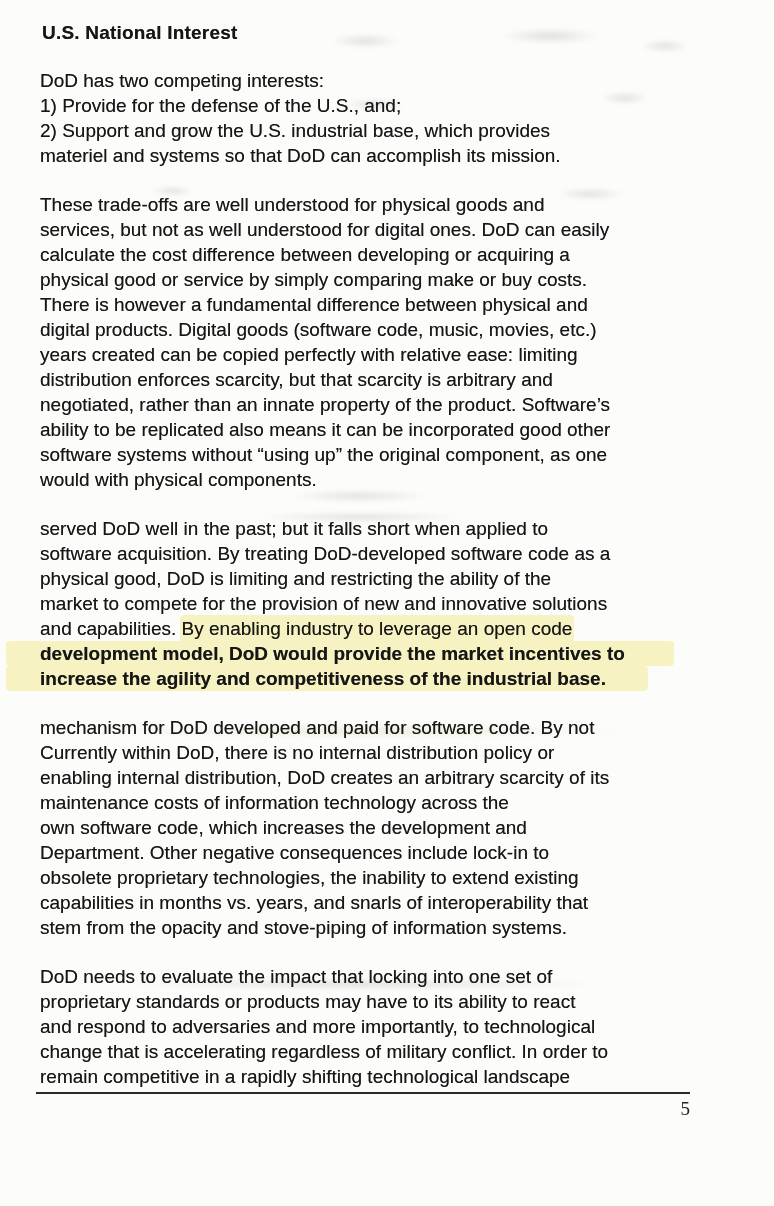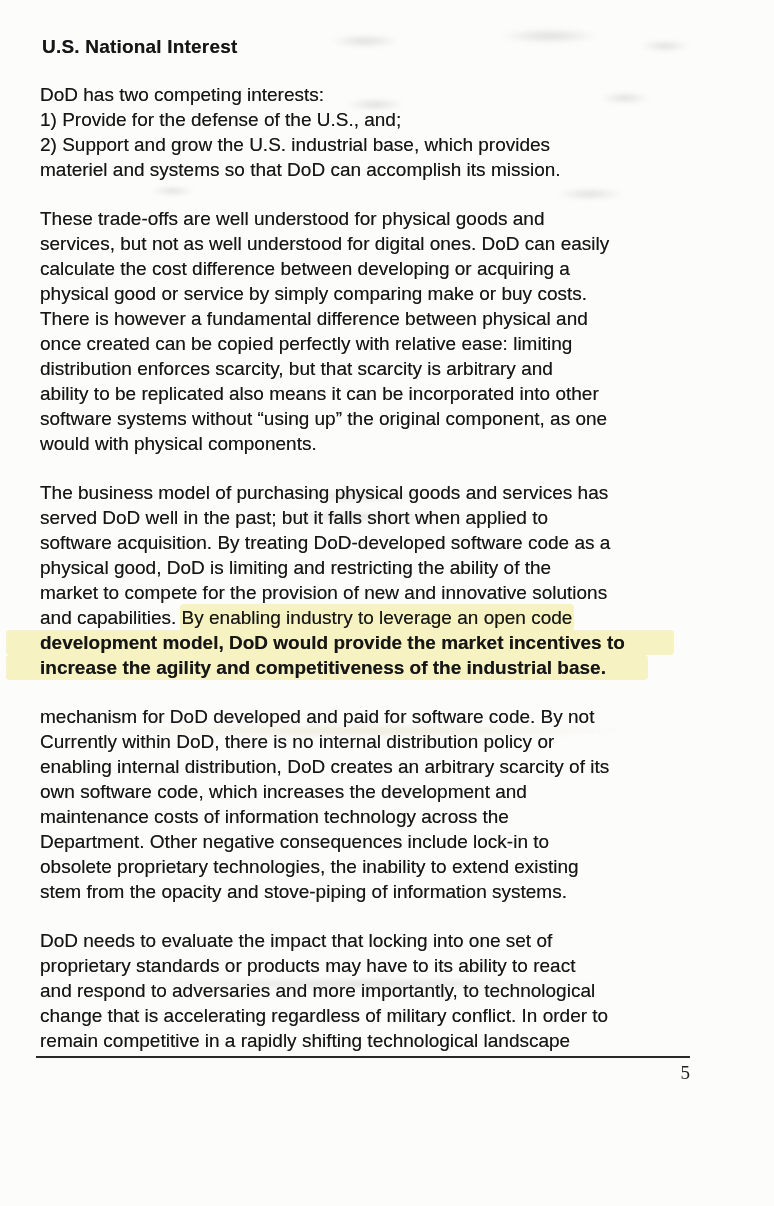--- a/index.html
+++ b/index.html
@@ -12,21 +12,21 @@
     width: 774px;
     height: 1206px;
     background: var(--page-bg, #fcfcfb);
     font-family: "Liberation Sans", sans-serif;
     color: var(--text, #161616);
     overflow: hidden;
     text-shadow: 0 0 0.5px rgba(0,0,0,0.55);
   }
   .doc-title {
     margin: 0;
-    padding: 36px 0 0 42px;
+    padding: 22px 0 0 42px;
     font-size: 19px;
     font-weight: bold;
     letter-spacing: 0.2px;
   }
   .doc-body {
     padding: 0 30px 0 40px;
     font-size: 19px;
     line-height: 25px;
     margin-top: 12px;
   }
@@ -110,44 +110,46 @@
         <div class="line"><span>1) Provide for the defense of the U.S., and;</span></div>
         <div class="line"><span>2) Support and grow the U.S. industrial base, which provides</span></div>
         <div class="line"><span>materiel and systems so that DoD can accomplish its mission.</span></div>
       </div>
       <div class="paragraph">
         <div class="line"><span>These trade-offs are well understood for physical goods and</span></div>
         <div class="line"><span>services, but not as well understood for digital ones. DoD can easily</span></div>
         <div class="line"><span>calculate the cost difference between developing or acquiring a</span></div>
         <div class="line"><span>physical good or service by simply comparing make or buy costs.</span></div>
         <div class="line"><span>There is however a fundamental difference between physical and</span></div>
-        <div class="line"><span>once created can be copied perfectly with relative ease: limiting</span></div>
+        <div class="line"><span>digital products. Digital goods (software code, music, movies, etc.)</span></div>
+        <div class="line"><span>years created can be copied perfectly with relative ease: limiting</span></div>
         <div class="line"><span>distribution enforces scarcity, but that scarcity is arbitrary and</span></div>
-        <div class="line"><span>ability to be replicated also means it can be incorporated into other</span></div>
+        <div class="line"><span>negotiated, rather than an innate property of the product. Software’s</span></div>
+        <div class="line"><span>ability to be replicated also means it can be incorporated good other</span></div>
         <div class="line"><span>software systems without “using up” the original component, as one</span></div>
         <div class="line"><span>would with physical components.</span></div>
       </div>
       <div class="paragraph">
-        <div class="line"><span>The business model of purchasing physical goods and services has</span></div>
         <div class="line"><span>served DoD well in the past; but it falls short when applied to</span></div>
         <div class="line"><span>software acquisition. By treating DoD-developed software code as a</span></div>
         <div class="line"><span>physical good, DoD is limiting and restricting the ability of the</span></div>
         <div class="line"><span>market to compete for the provision of new and innovative solutions</span></div>
         <div class="line"><span>and capabilities. </span><span class="hl">By enabling industry to leverage an open code</span></div>
         <div class="line banded band-full"><span class="hl">development model, DoD would provide the market incentives to</span></div>
         <div class="line banded band-short"><span class="hl">increase the agility and competitiveness of the industrial base.</span></div>
       </div>
       <div class="paragraph">
         <div class="line"><span>mechanism for DoD developed and paid for software code. By not</span></div>
         <div class="line"><span>Currently within DoD, there is no internal distribution policy or</span></div>
         <div class="line"><span>enabling internal distribution, DoD creates an arbitrary scarcity of its</span></div>
+        <div class="line"><span>maintenance costs of information technology across the</span></div>
         <div class="line"><span>own software code, which increases the development and</span></div>
-        <div class="line"><span>maintenance costs of information technology across the</span></div>
         <div class="line"><span>Department. Other negative consequences include lock-in to</span></div>
         <div class="line"><span>obsolete proprietary technologies, the inability to extend existing</span></div>
+        <div class="line"><span>capabilities in months vs. years, and snarls of interoperability that</span></div>
         <div class="line"><span>stem from the opacity and stove-piping of information systems.</span></div>
       </div>
       <div class="paragraph">
         <div class="line"><span>DoD needs to evaluate the impact that locking into one set of</span></div>
         <div class="line"><span>proprietary standards or products may have to its ability to react</span></div>
         <div class="line"><span>and respond to adversaries and more importantly, to technological</span></div>
         <div class="line"><span>change that is accelerating regardless of military conflict. In order to</span></div>
         <div class="line"><span>remain competitive in a rapidly shifting technological landscape</span></div>
       </div>
     </div>

